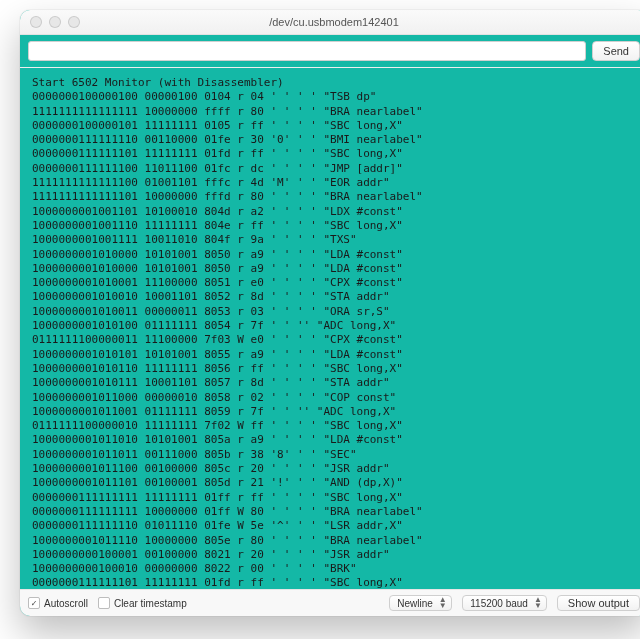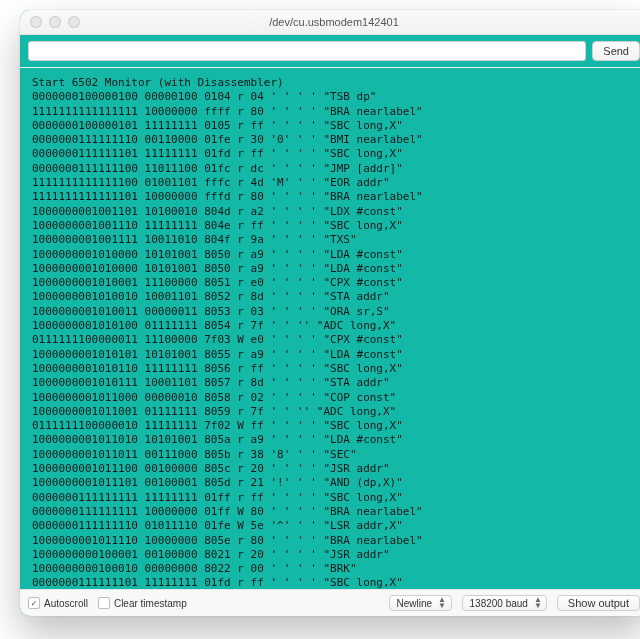--- a/index.html
+++ b/index.html
@@ -216,20 +216,20 @@
       <label class="cb">
         <span class="box"></span>
         <span>Clear timestamp</span>
       </label>
       <span class="spacer"></span>
       <div class="select">
         <span>Newline</span>
         <span class="chev">▲<br>▼</span>
       </div>
       <div class="select">
-        <span>138200 baud</span>
+        <span>115200 baud</span>
         <span class="chev">▲<br>▼</span>
       </div>
       <button class="btn">Show output</button>
     </div>
 
   </div>
 </div>
 
 </body></html>

